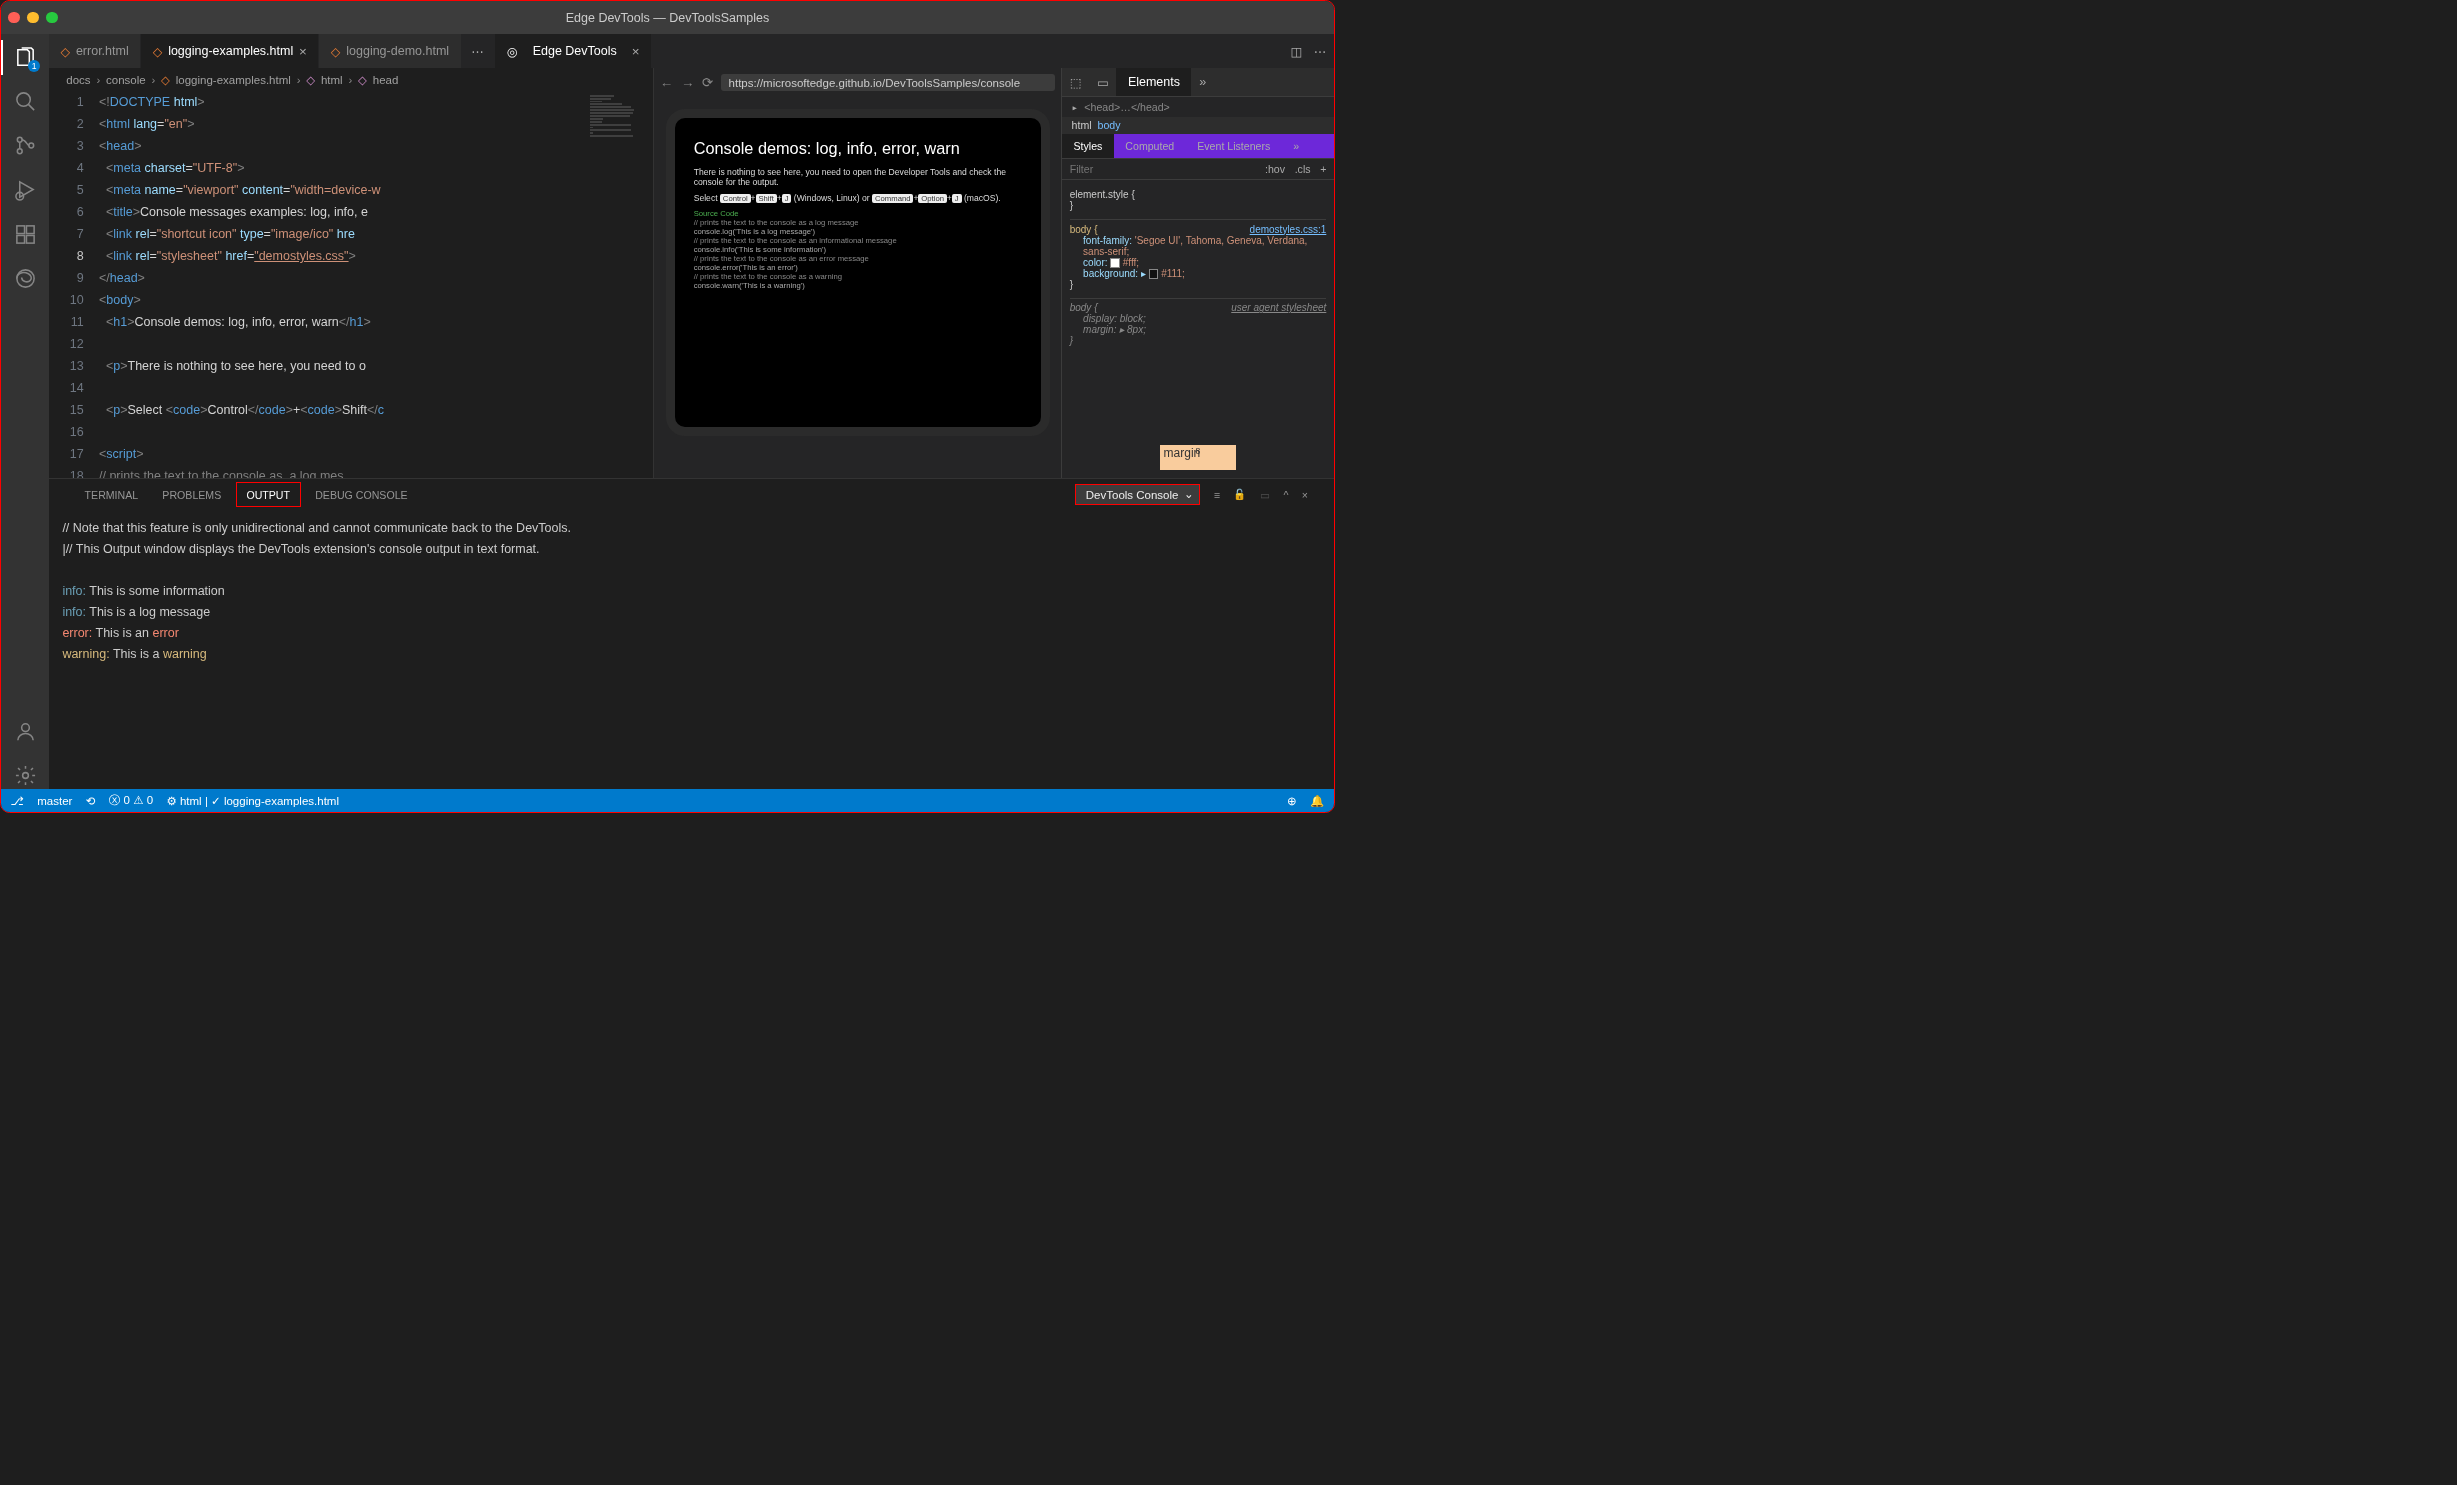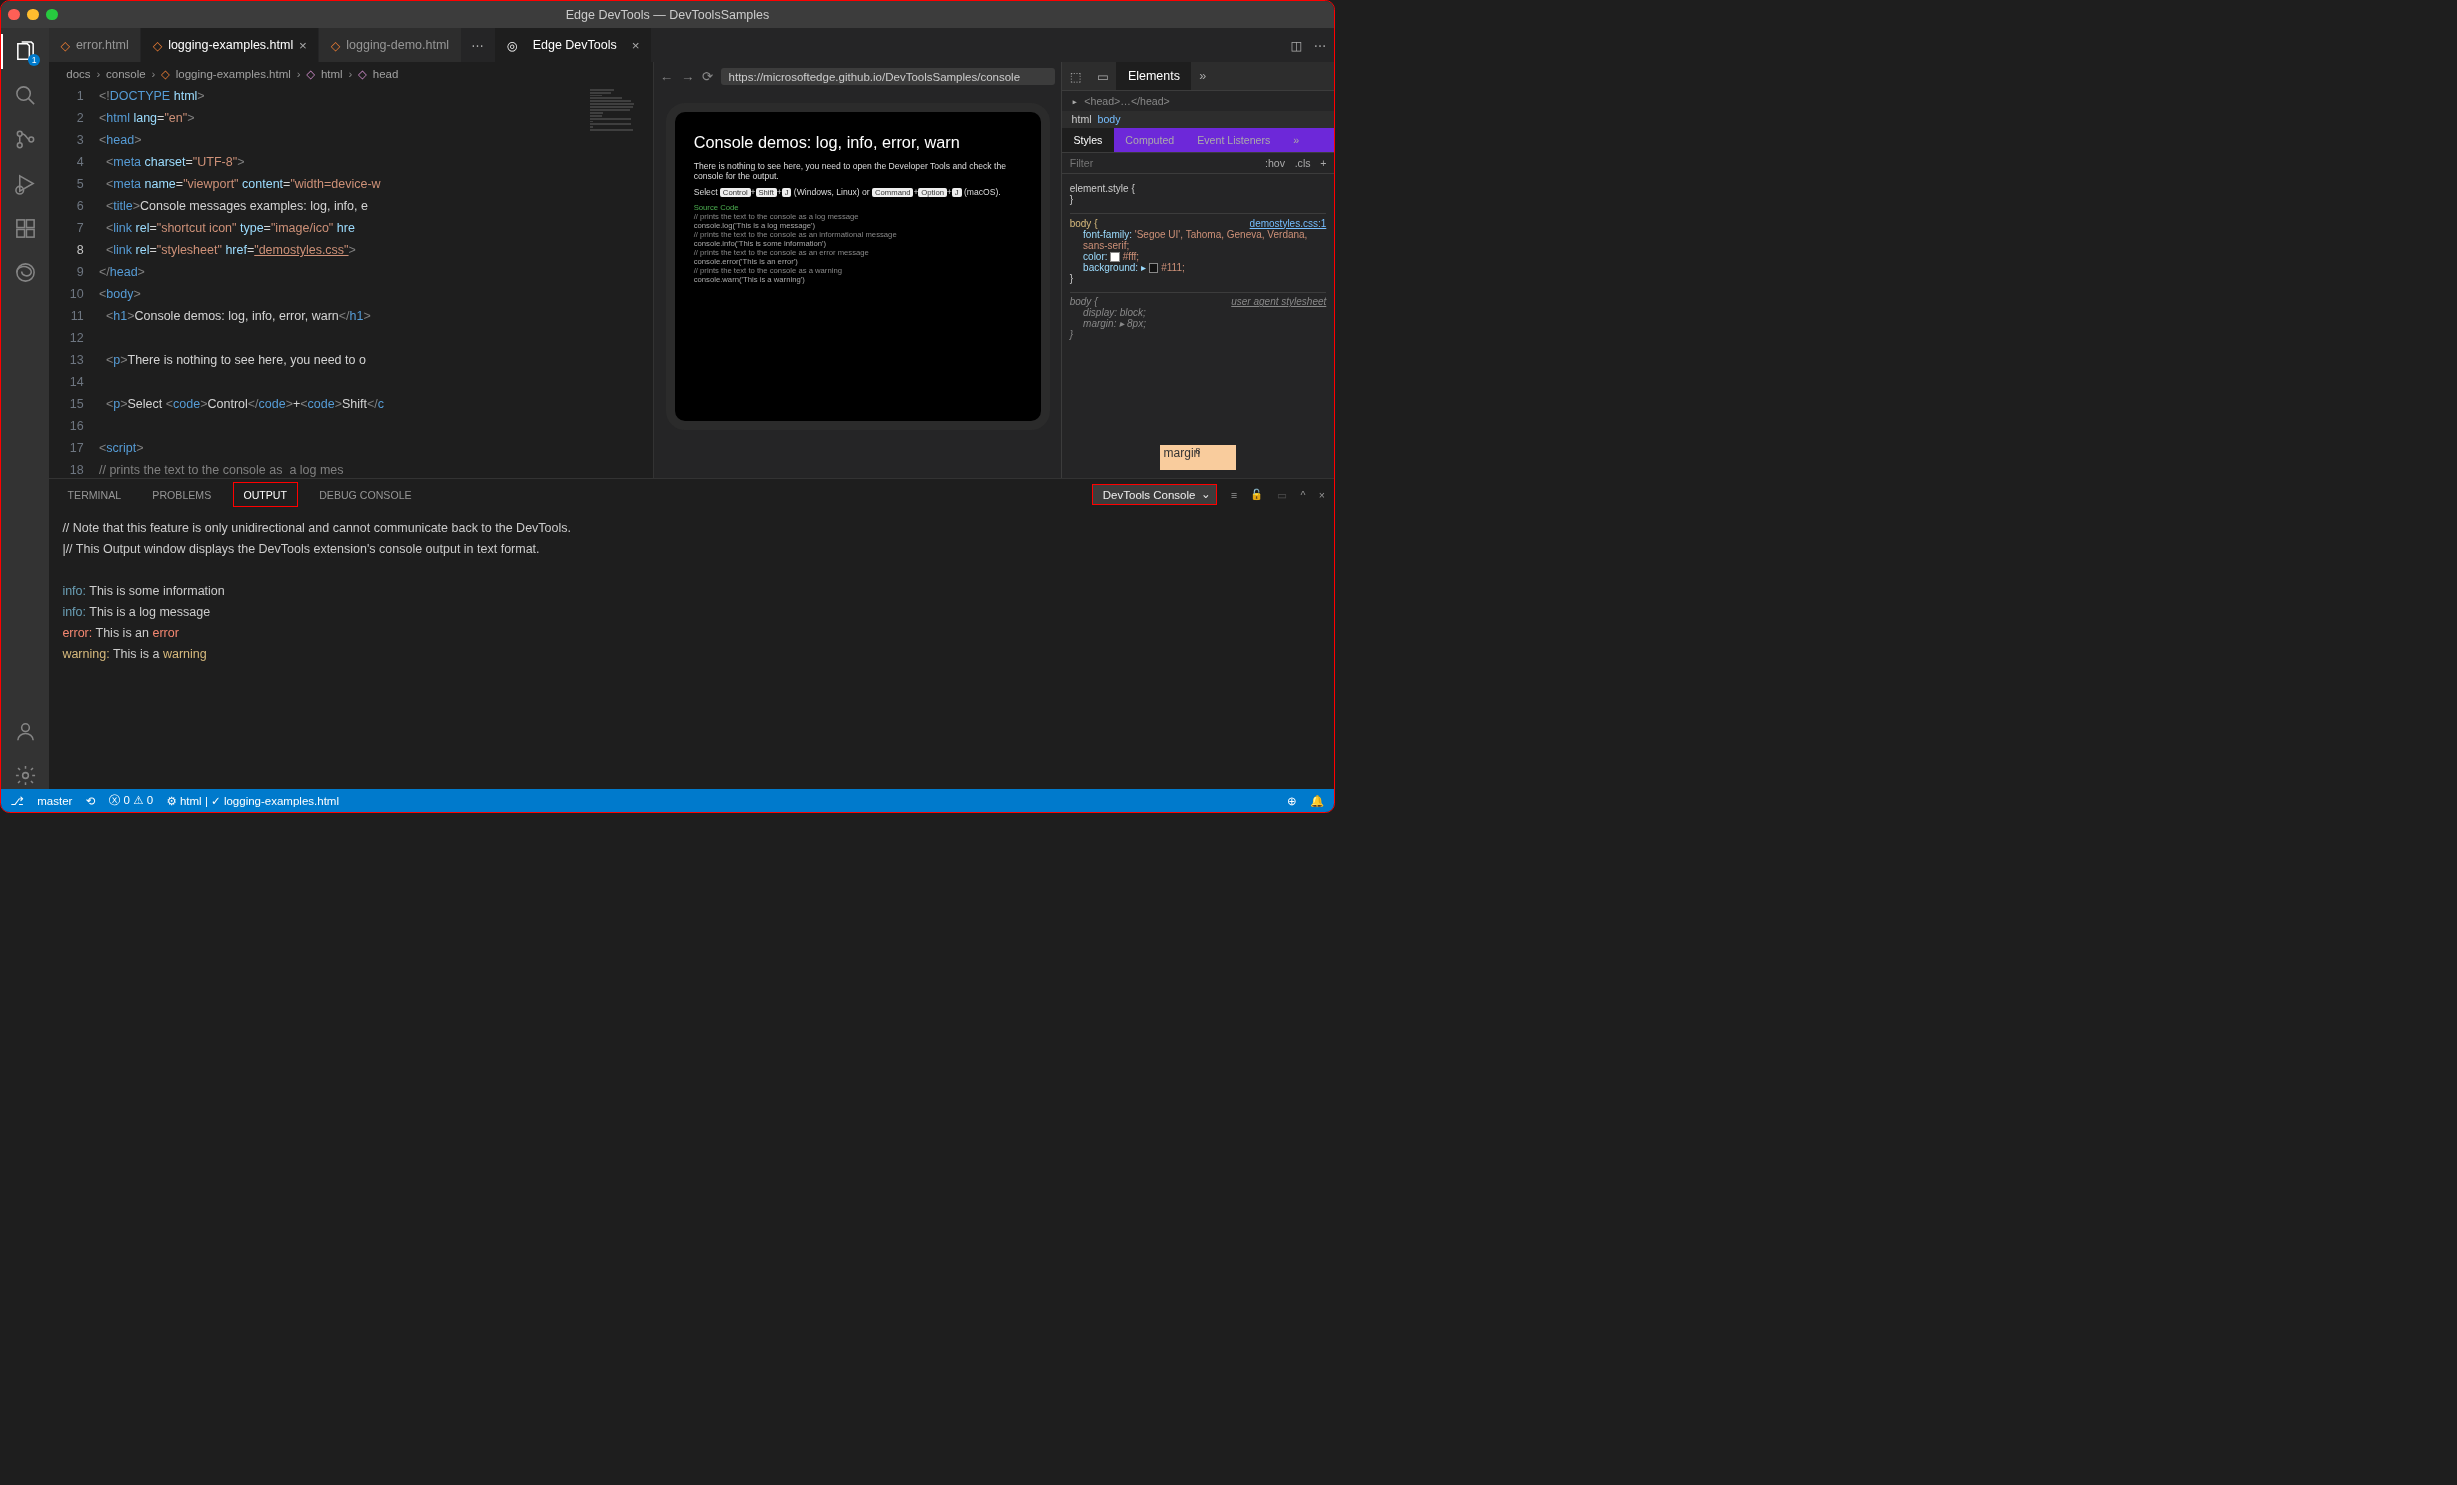--- a/index.html
+++ b/index.html
@@ -1,18 +1,18 @@
 <!DOCTYPE html>
 <html><head>
 <meta charset="utf-8">
 <style>
 * { margin: 0; padding: 0; box-sizing: border-box; font-family: -apple-system, 'Segoe UI', sans-serif; }
 body { background: #1e1e1e; color: #cccccc; font-size: 12.5px; overflow: hidden; }
 .window { width: 1335px; height: 813px; background: #252526; display: flex; flex-direction: column; border: 1.9px solid #ff0000; border-radius: 9.6px; overflow: hidden; }
-.titlebar { height: 27px; background: #3c3c3c; display: flex; align-items: center; padding: 0 7px; position: relative; }
+.titlebar { height: 33px; background: #3c3c3c; display: flex; align-items: center; padding: 0 7px; position: relative; }
 .traffic { display: flex; gap: 7.7px; }
 .traffic-dot { width: 11.5px; height: 11.5px; border-radius: 50%; }
 .title-text { position: absolute; left: 50%; transform: translateX(-50%); color: #ccc; font-size: 12.5px; }
 .main-area { flex: 1; display: flex; min-height: 0; }
 .activitybar { width: 48px; background: #333333; display: flex; flex-direction: column; align-items: center; padding-top: 9.6px; gap: 17.3px; }
 .activitybar .icon { width: 27px; height: 27px; color: #858585; display: flex; align-items: center; justify-content: center; position: relative; }
 .activitybar .icon.active { color: #fff; }
 .activitybar .icon.active::before { content:''; position:absolute; left:-10.6px; top:-3.8px; width:1.9px; height:35px; background:#fff; }
 .badge { position: absolute; bottom: -1.9px; right: -1.9px; background: #007acc; color: #fff; border-radius: 7.7px; font-size: 8.6px; padding: 1px 3.8px; }
 .activitybar .spacer { flex: 1; }
@@ -73,21 +73,21 @@
 .css-rules .prop { color: #9cdcfe; padding-left: 13.4px; }
 .css-rules .val { color: #ce9178; }
 .css-rules .link { color: #75beff; position: absolute; right: 0; top: 3.8px; text-decoration: underline; }
 .css-rules .italic { font-style: italic; color: #888; }
 .swatch { display:inline-block; width:9.6px; height:9.6px; border:1px solid #888; vertical-align:middle; margin-right:2.9px; }
 .box-model { display:flex; justify-content:center; padding: 7.7px; }
 .bm-margin { background: #f9cc9d; padding: 11.5px 37px 3.8px; font-size: 8.6px; color: #333; position: relative; }
 .bm-margin .lbl { position: absolute; top: 1px; left: 3.8px; font-size: 12px; }
 .bm-val { position: absolute; top: 1px; left: 50%; transform: translateX(-50%); }
 .panel { height: 311px; background: #1e1e1e; border-top: 1px solid #333; display: flex; flex-direction: column; }
-.panel-tabs { height: 31px; display: flex; align-items: center; padding: 0 9px; gap: 12px; color: #969696; font-size: 10.6px; }
+.panel-tabs { height: 31px; display: flex; align-items: center; padding: 0 26px; gap: 5px; color: #969696; font-size: 10.6px; }
 .panel-tabs .pt { padding: 5.8px 9.6px; }
 .panel-tabs .pt.active { color: #fff; border: 1.9px solid #ff0000; }
 .panel-tabs .right { margin-left: auto; display: flex; align-items: center; gap: 13.4px; }
 .dropdown { background: #3c3c3c; color: #eee; padding: 3.8px 21px 3.8px 9.6px; border: 1.9px solid #ff0000; font-size: 11.5px; position: relative; }
 .dropdown::after { content: '⌄'; position: absolute; right: 5.8px; top: 1.9px; }
 .panel-body { flex: 1; padding: 7.7px 13.4px; font-family: Menlo, monospace; font-size: 12.5px; line-height: 21px; overflow: auto; }
 .log-info { color: #6a9fb5; }
 .log-err { color: #f48771; }
 .log-warn { color: #d7ba7d; }
 .log-errtxt { color: #f48771; }

